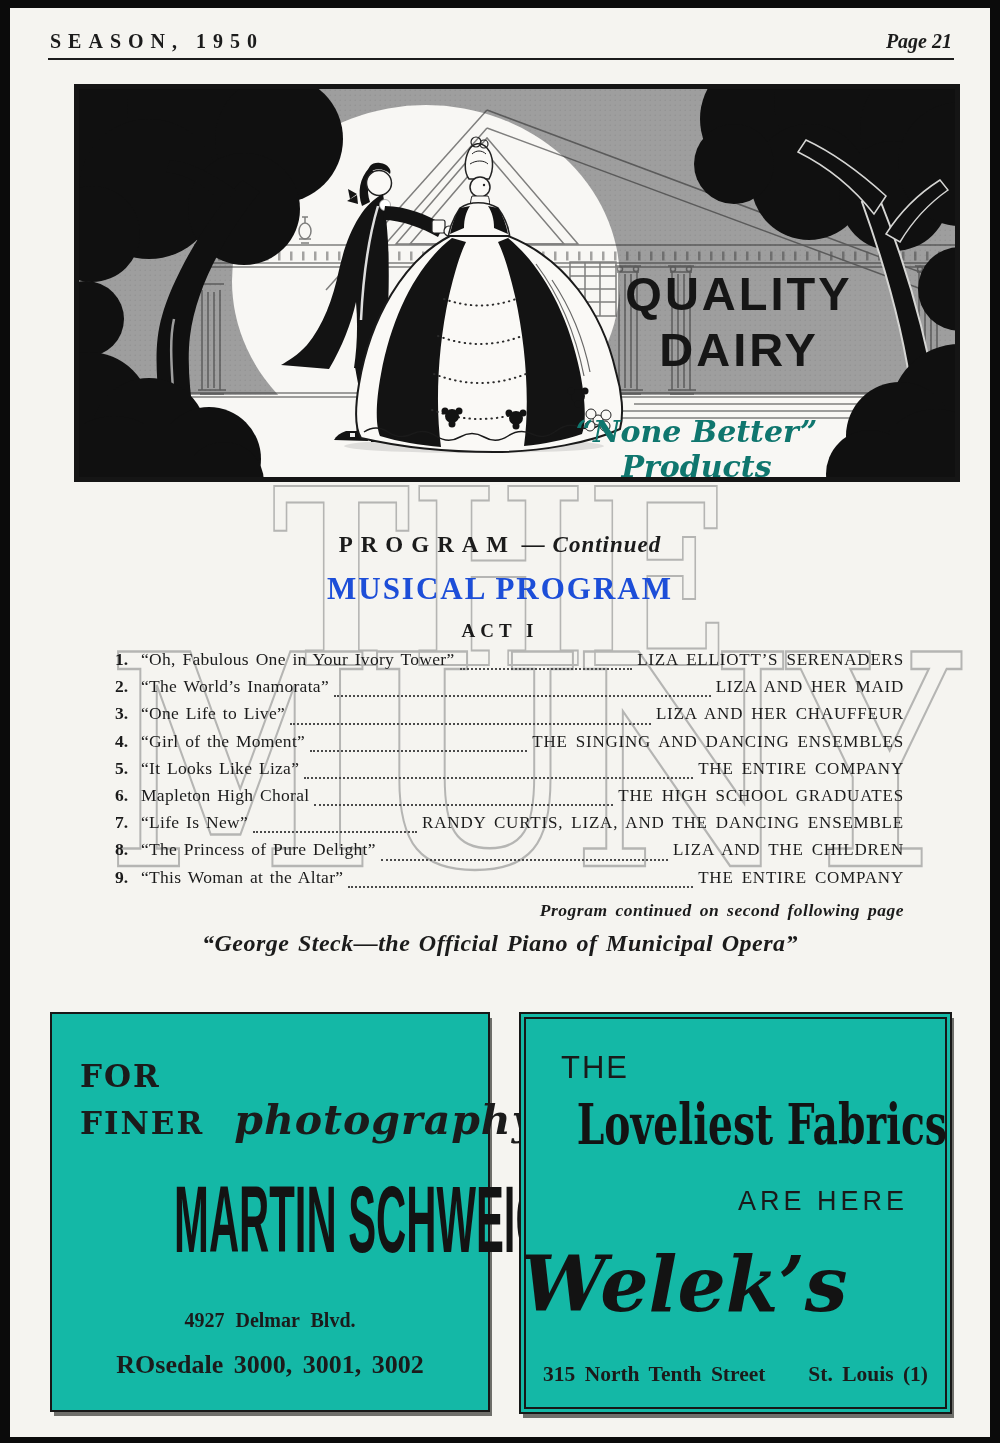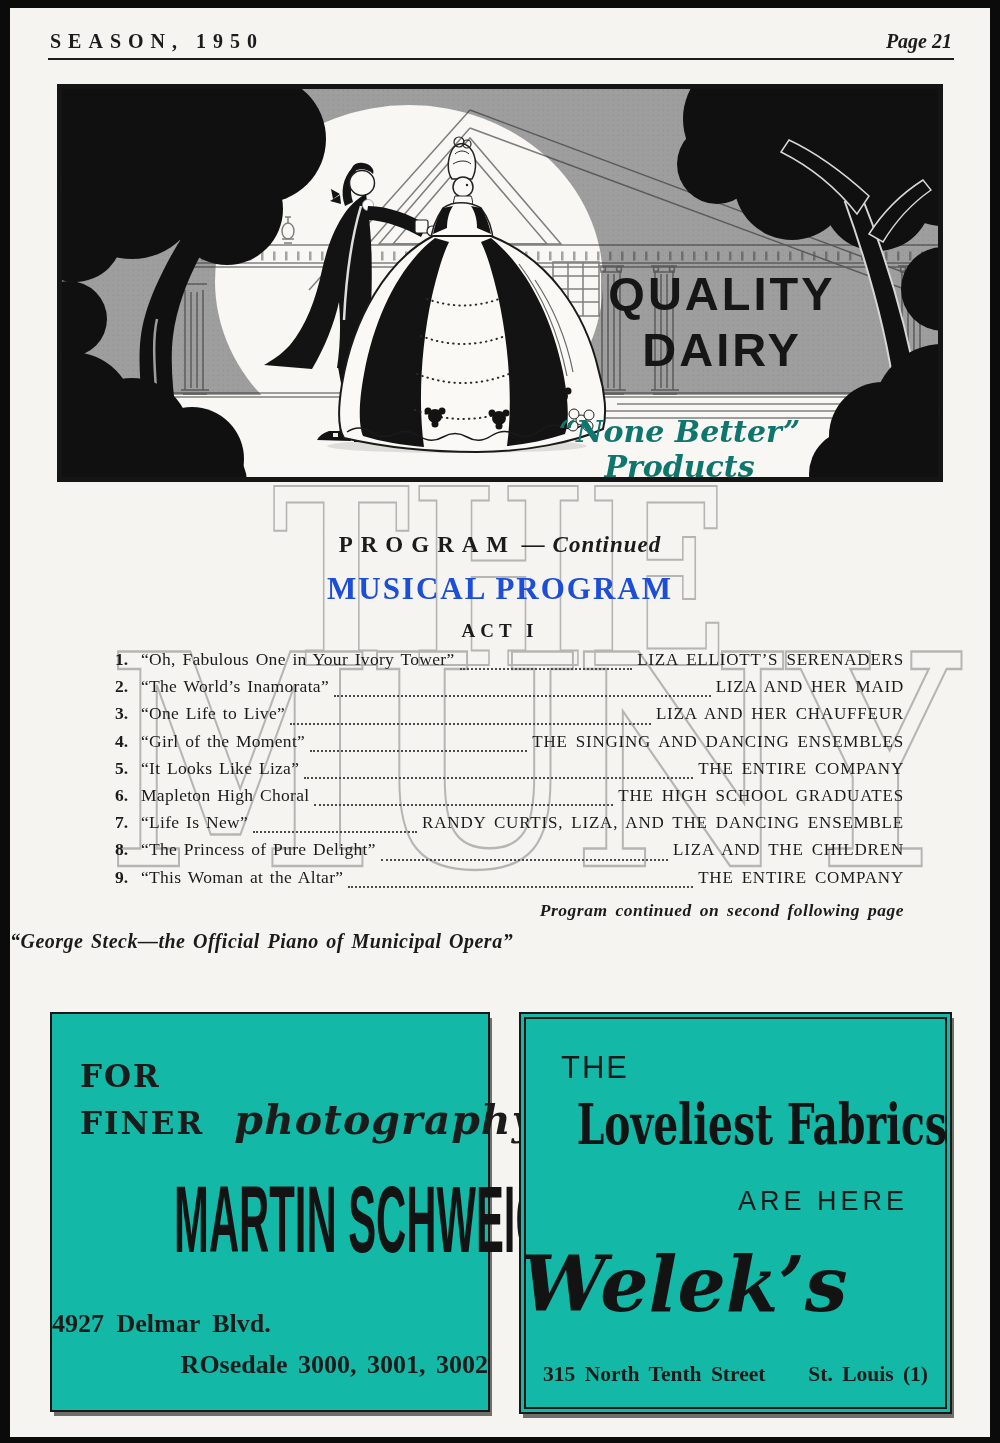--- a/index.html
+++ b/index.html
@@ -23,21 +23,21 @@
   .hdr-page{
     position:absolute;right:38px;top:22px;
     font-size:20px;font-weight:bold;font-style:italic;
   }
   .hdr-rule{
     position:absolute;left:38px;right:36px;top:50px;height:0;
     border-top:2.5px solid #1c1c1c;
   }
   
   .dairy-ad{
-    position:absolute;left:47px;top:76px;width:886px;height:346px;
+    position:absolute;left:64px;top:76px;width:886px;height:346px;
   }
   .dairy-ad svg{position:absolute;left:0;top:0;}
   .dairy-wordmark{
     position:absolute;left:520px;top:182px;width:290px;
     text-align:center;z-index:3;
     font-family:"Liberation Sans", sans-serif;
     font-weight:bold;font-size:47px;line-height:56px;
     letter-spacing:3px;color:#161616;
   }
   .dairy-tagline{
@@ -78,22 +78,22 @@
   .song-row{display:flex;align-items:baseline;height:27.2px;font-size:17.5px;}
   .song-num{width:26px;text-align:right;padding-right:13px;font-weight:bold;flex:none;}
   .song-title{white-space:nowrap;letter-spacing:0.3px;word-spacing:2px;}
   .leader{flex:1;border-bottom:2.5px dotted #4a4a4a;align-self:flex-end;margin:0 5px 6px 5px;min-width:12px;}
   .song-performer{white-space:nowrap;letter-spacing:0.8px;word-spacing:3px;font-size:17px;}
   .continued-note{
     position:absolute;right:86px;top:892px;
     font-size:17.5px;font-weight:bold;font-style:italic;letter-spacing:0.5px;word-spacing:3px;
   }
   .piano-quote{
-    position:absolute;left:0;top:922px;width:100%;text-align:left;
-    font-size:20px;font-weight:bold;font-style:italic;letter-spacing:0.5px;word-spacing:2px;
+    position:absolute;left:0;top:922px;width:100%;text-align:center;
+    font-size:24px;font-weight:bold;font-style:italic;letter-spacing:0.5px;word-spacing:2px;
   }
   
   .ad-box{position:absolute;background:#14b8a6;z-index:1;}
   .schweig{
     left:40px;top:1004px;width:436px;height:396px;
     border:2.5px solid #171717;
     box-shadow:3px 5px 0 -1px #6e6e6a;
   }
   .weleks{
     left:509px;top:1004px;width:429px;height:398px;
@@ -113,25 +113,25 @@
     font-family:"DejaVu Serif", serif;font-style:italic;font-weight:bold;
     font-size:41px;margin-left:26px;letter-spacing:1px;
   }
   .sw-name{
     position:absolute;left:0;top:158px;width:100%;text-align:center;
     font-family:"Liberation Sans", sans-serif;font-weight:bold;
     font-size:95px;line-height:1;white-space:nowrap;
     transform:scale(0.44,1);transform-origin:50% 0;color:#131313;
   }
   .sw-addr{
-    position:absolute;left:0;top:295px;width:100%;
-    font-size:26px;font-weight:bold;word-spacing:6px;
+    position:absolute;left:0;top:295px;width:100%;text-align:center;
+    font-size:20px;font-weight:bold;word-spacing:6px;
   }
   .sw-phone{
-    position:absolute;left:0;top:336px;width:100%;text-align:right;
+    position:absolute;left:0;top:336px;width:100%;text-align:center;
     font-size:26px;font-weight:bold;word-spacing:4px;
   }
   .wl-the{
     position:absolute;left:40px;top:36px;
     font-family:"Liberation Sans", sans-serif;font-size:31px;letter-spacing:2px;color:#1a1a1a;
   }
   .wl-headline{
     position:absolute;left:0;top:78px;width:100%;text-align:center;
     font-family:"DejaVu Serif", serif;font-weight:bold;
     font-size:53px;white-space:nowrap;

